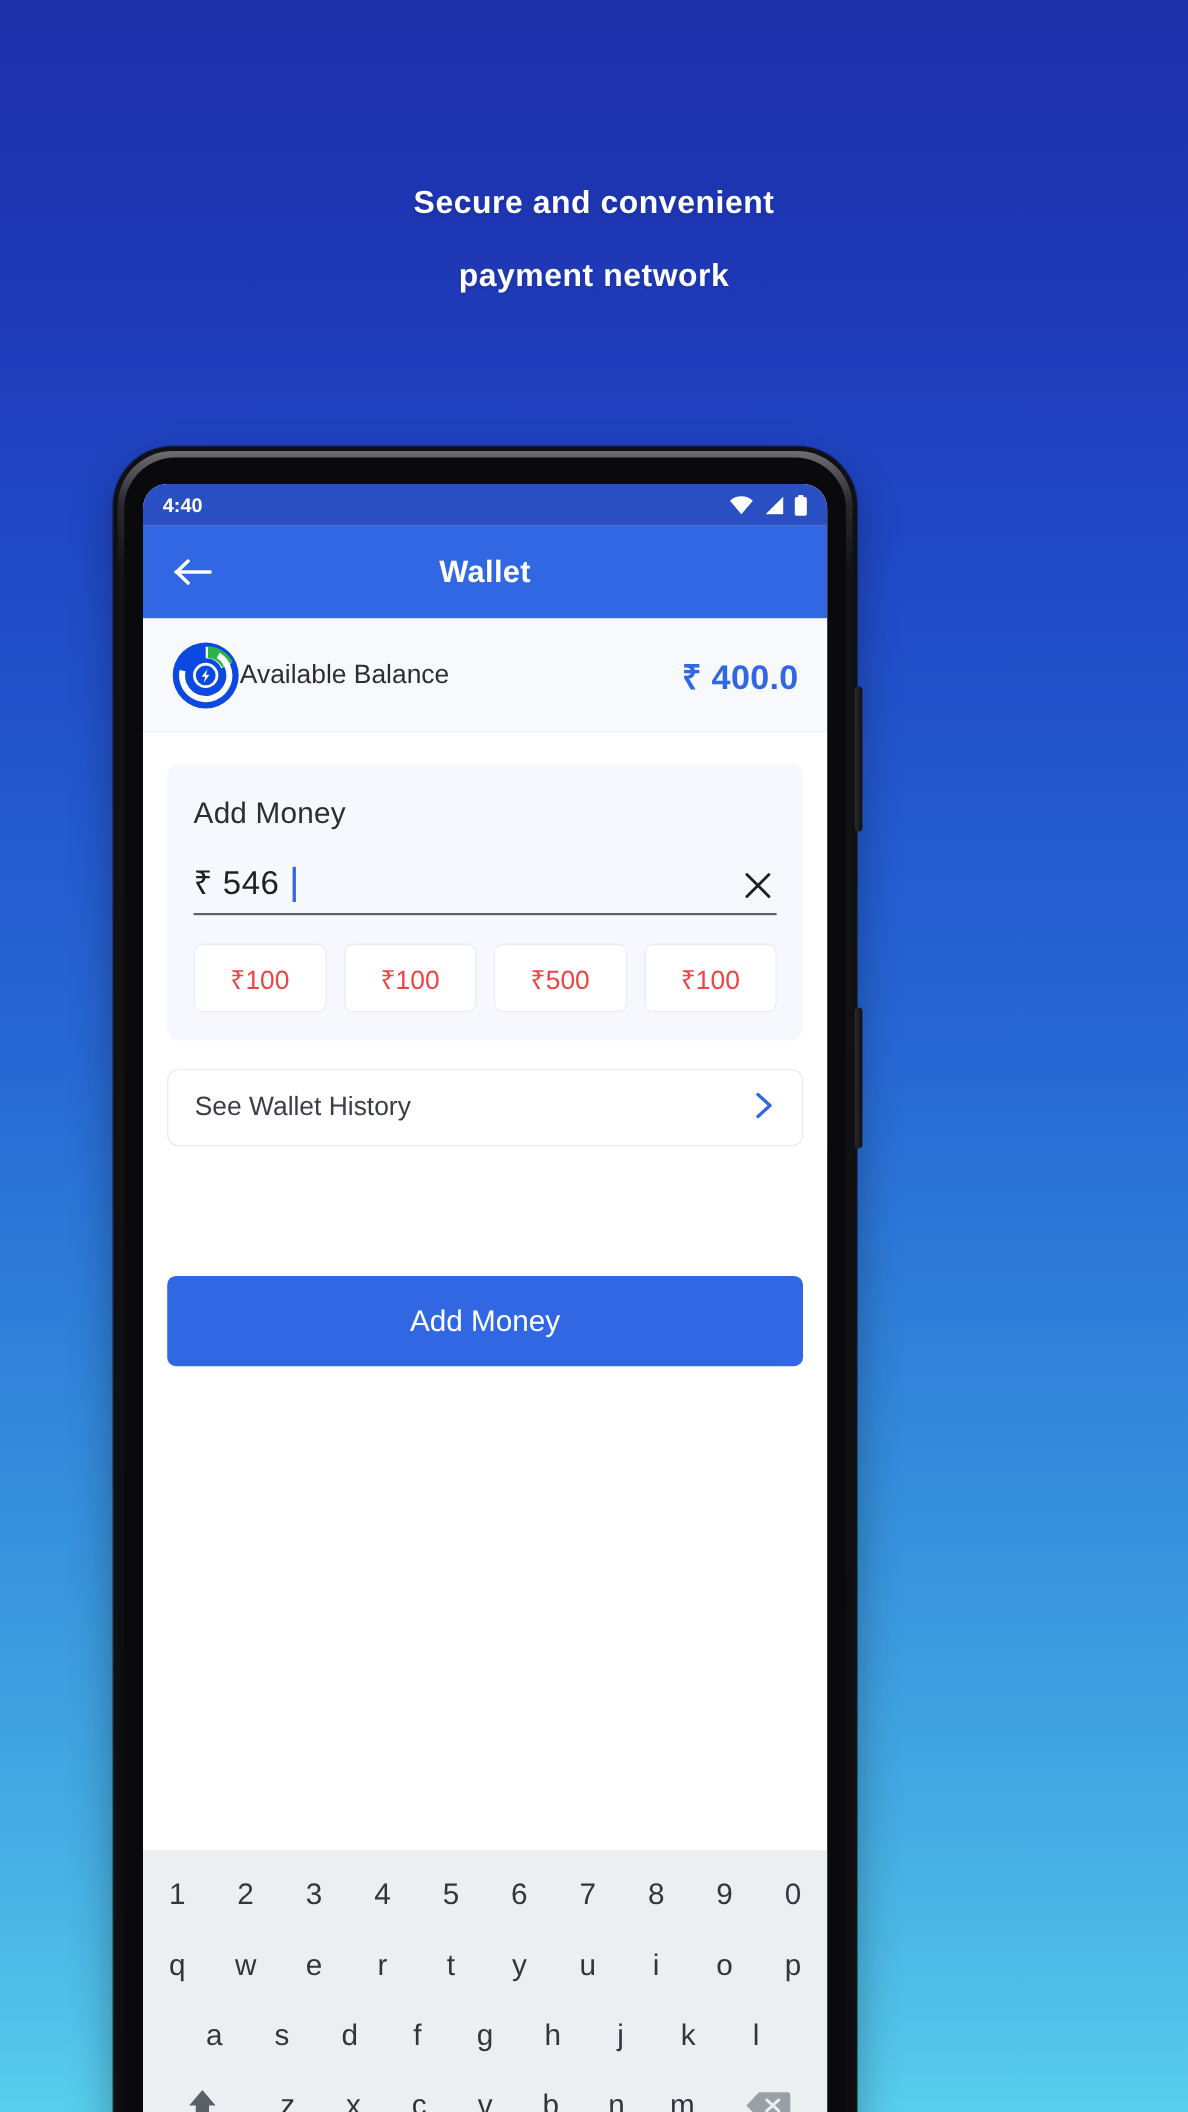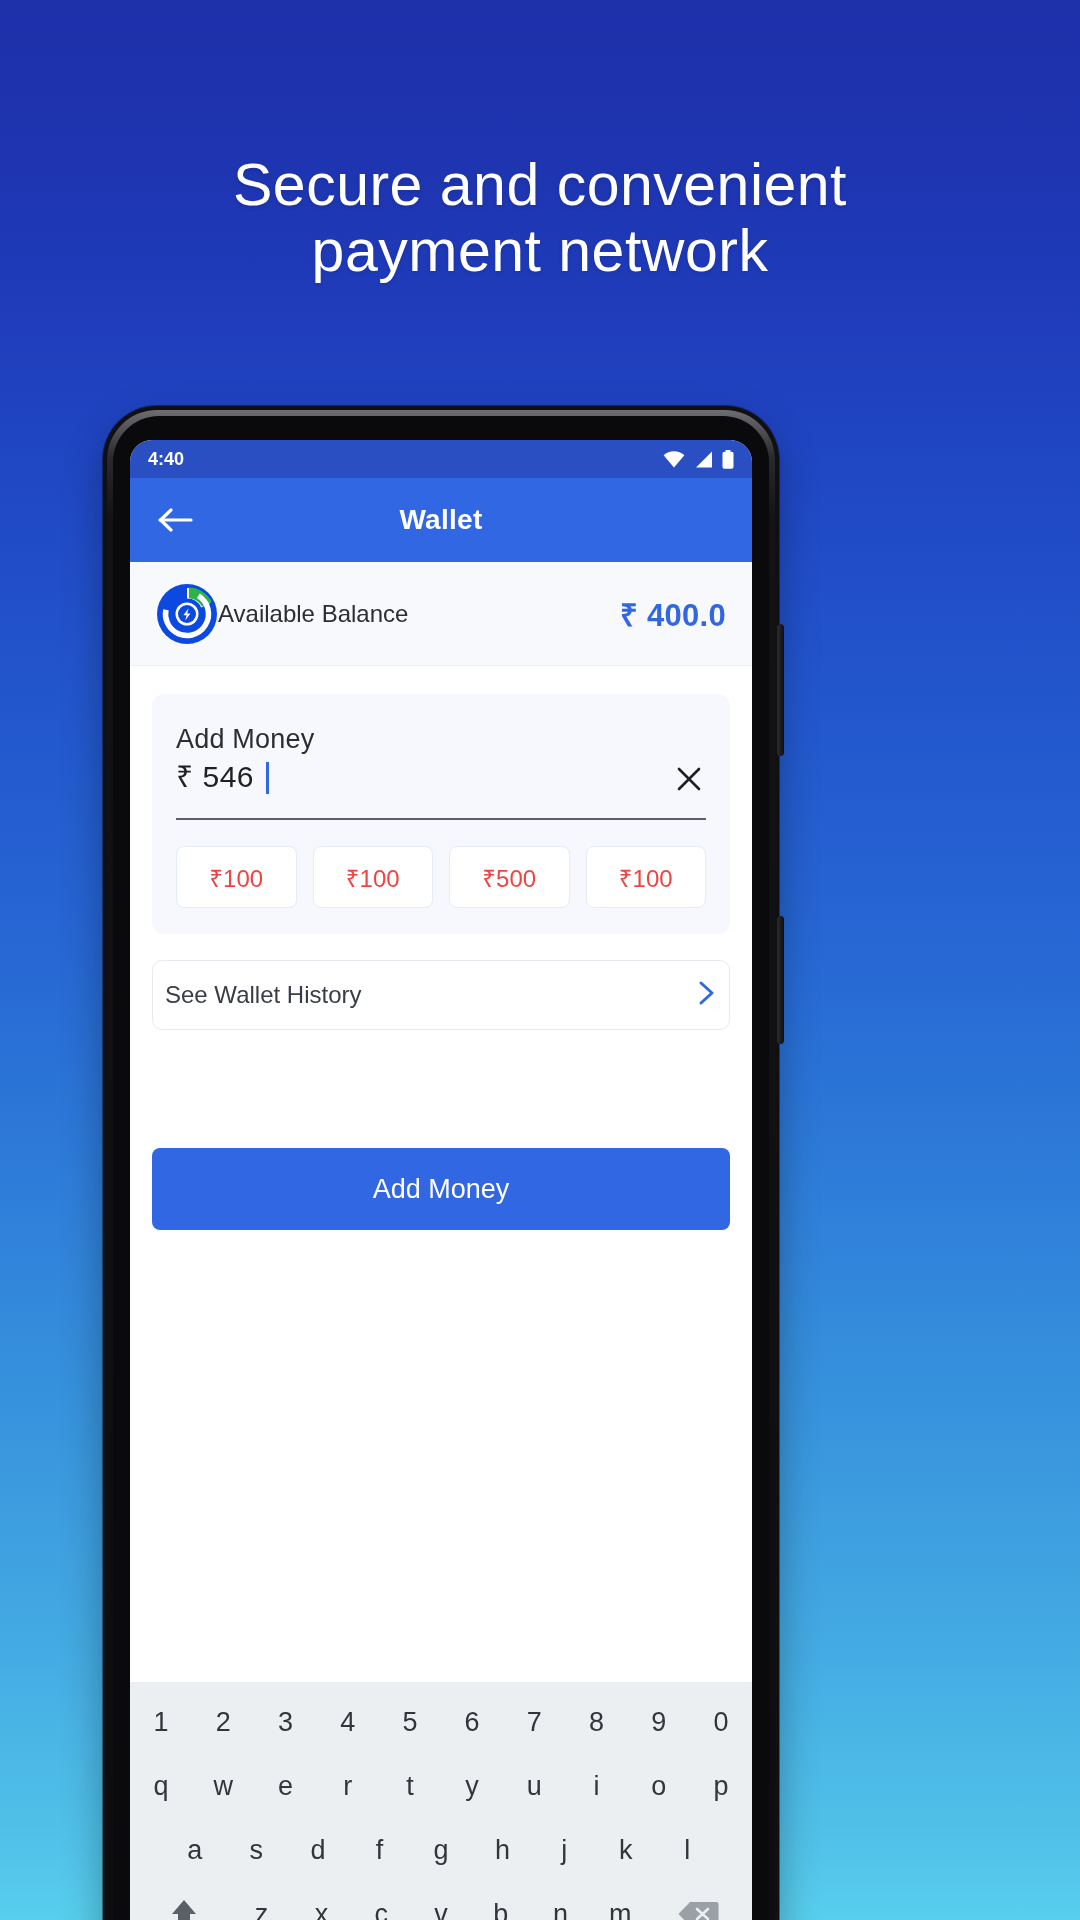--- a/index.html
+++ b/index.html
@@ -17,21 +17,21 @@
       #44abe3 86%, #51c2e9 96%, #58cfee 100%);
     overflow: hidden;
   }
 
   
   #headline {
     position: absolute; top: 152px; left: 0; width: 1080px;
     text-align: center; color: #ffffff;
   }
   #headline .line {
-    font-size: 59px; font-weight: normal; letter-spacing: 0.5px;
+    font-size: 29px; font-weight: bold; letter-spacing: 0.5px;
     line-height: 66px; text-shadow: 0 2px 4px rgba(0,0,0,0.12);
   }
 
   
   #phone {
     position: absolute; left: 103px; top: 406px;
     width: 676px; height: 1560px;
     background: #101012;
     border-radius: 54px 54px 0 0;
     box-shadow: 0 0 0 1px rgba(0,0,0,0.4), 0 18px 40px rgba(0,0,0,0.32);
@@ -103,22 +103,22 @@
   #body { background: #ffffff; padding: 28px 22px 0 22px; }
 
   #add-card {
     background: #f6f8fd; border-radius: 12px;
     padding: 30px 24px 26px 24px;
   }
   #add-card .card-title {
     font-size: 27px; color: #2d2d33; font-weight: 500; letter-spacing: .2px;
   }
   #amount-field {
-    display: flex; align-items: flex-end;
-    border-bottom: 2px solid #5c6069; padding-bottom: 22px;
+    margin-top: 26px; display: flex; align-items: flex-end;
+    border-bottom: 2px solid #5c6069; padding-bottom: 8px;
   }
   #amount-field .amt {
     font-size: 30px; color: #1f2024; letter-spacing: .5px;
   }
   #amount-field .caret {
     display: inline-block; width: 3px; height: 32px; background: #3267e3;
     margin-left: 12px; margin-bottom: 2px;
   }
   #amount-field .spacer { flex: 1; }
   #clear-btn { width: 34px; height: 34px; display:flex; align-items:center; justify-content:center; cursor: pointer; }
@@ -127,21 +127,21 @@
   .chip {
     flex: 1; height: 62px; background: #ffffff;
     border: 1px solid #e3ecf7; border-radius: 8px;
     display: flex; align-items: center; justify-content: center;
     font-size: 24px; color: #ef4444; cursor: pointer;
   }
 
   #history-row {
     margin-top: 26px; height: 70px; background: #fff;
     border: 1px solid #e6e9ef; border-radius: 10px;
-    display: flex; align-items: center; padding: 0 12px; cursor: pointer;
+    display: flex; align-items: center; padding: 0 24px; cursor: pointer;
   }
   #history-row .lbl { font-size: 24px; color: #3a3d45; }
   #history-row .spacer { flex: 1; }
 
   #cta-wrap { padding: 0 22px; margin-top: 118px; }
   #cta {
     height: 82px; background: #3267e3; border-radius: 8px;
     display: flex; align-items: center; justify-content: center;
     color: #fff; font-size: 27px; font-weight: 500; cursor: pointer;
   }

